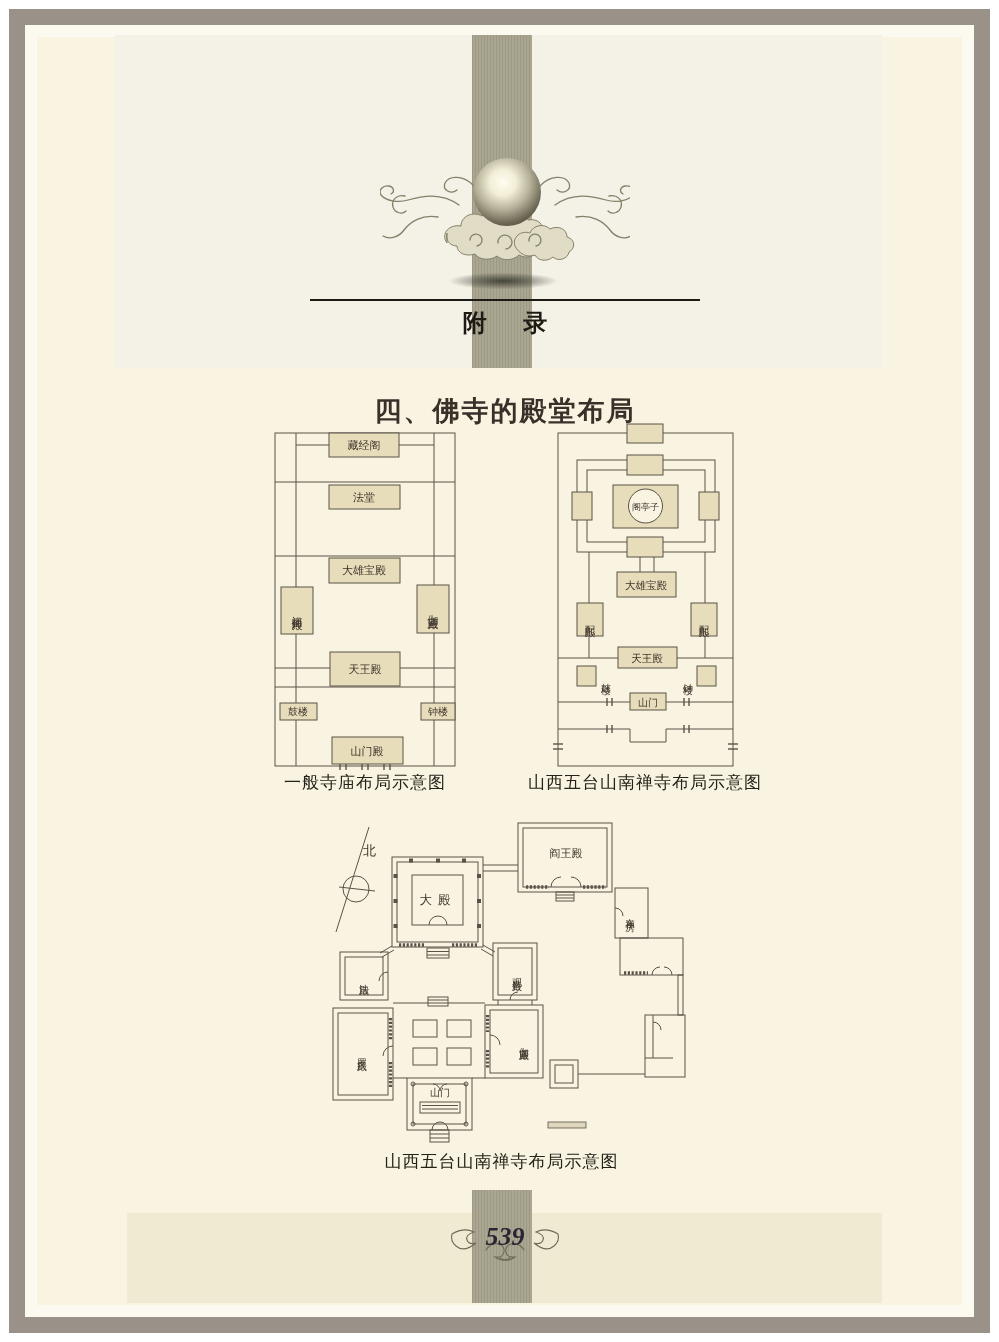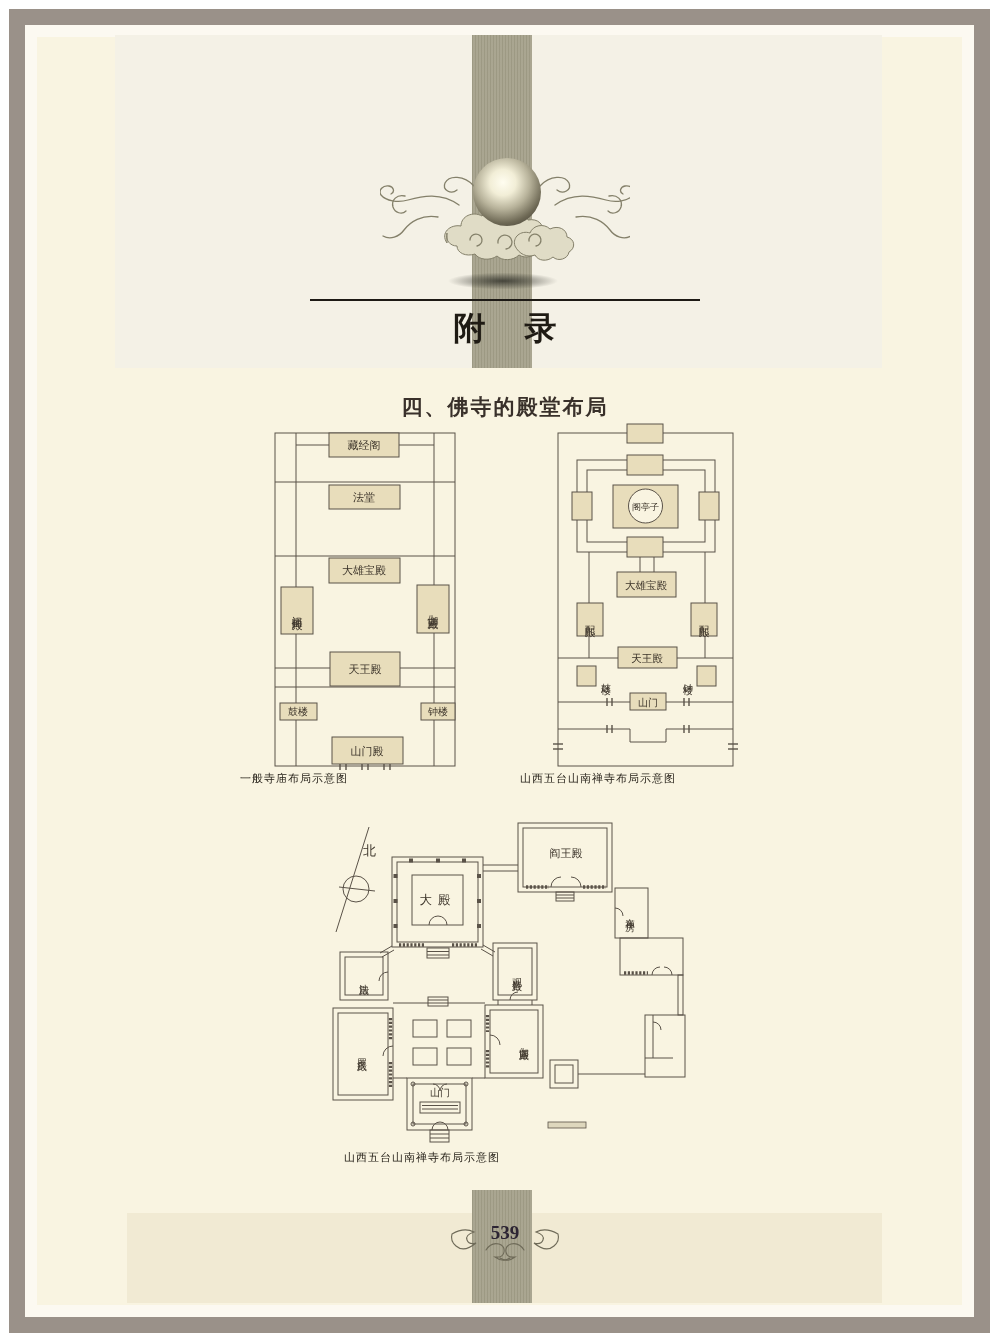--- a/index.html
+++ b/index.html
@@ -20,40 +20,40 @@
     background:var(--band,#a5a18b);
     background-image:repeating-linear-gradient(90deg,rgba(60,60,40,.08) 0 1px,rgba(255,255,255,.05) 1px 3px);
   }
   #band-top{left:472px;top:35px;width:60px;height:333px;}
   #band-bottom{left:472px;top:1190px;width:60px;height:113px;}
 
   #ornament-svg{left:380px;top:150px;}
   #title-rule{left:310px;top:299px;width:390px;height:2px;background:#1d1a15;}
   #appendix-title{
     left:355px;top:307px;width:300px;text-align:center;
-    font-family:"DejaVu Sans",sans-serif;font-weight:700;font-size:32px;
+    font-family:"DejaVu Sans",sans-serif;font-weight:700;font-size:24px;
     letter-spacing:14px;text-indent:14px;color:#1f1b14;
   }
   #section-heading{
     left:330px;top:393px;width:350px;text-align:center;
-    font-family:"DejaVu Sans",sans-serif;font-weight:700;font-size:21px;
+    font-family:"DejaVu Sans",sans-serif;font-weight:700;font-size:27px;
     letter-spacing:2px;color:#39302a;
   }
 
   .caption{
-    font-size:11px;color:#262119;letter-spacing:1px;
+    text-align:center;font-size:17px;color:#262119;letter-spacing:1px;
     font-family:"Liberation Serif",serif;
   }
   #caption-general{left:240px;top:771px;width:250px;}
   #caption-pule{left:520px;top:771px;width:250px;}
   #caption-nanchan{left:344px;top:1150px;width:315px;}
 
   #page-number{
     left:455px;top:1222px;width:100px;text-align:center;
-    font-weight:700;font-size:19px;color:#2c2433;
+    font-weight:700;font-size:26px;color:#2c2433;font-style:italic;
   }
 
   
   svg text{fill:var(--ink,#3c342a);font-family:"Liberation Serif",serif;}
   .ln{stroke:var(--line,#5a5248);stroke-width:1;fill:none;}
   .ln2{stroke:var(--line,#5a5248);stroke-width:1.4;fill:none;}
   .bld{fill:var(--building_fill,#e8ddbb);stroke:var(--line,#5a5248);stroke-width:1;}
   .thk{stroke:var(--line,#5a5248);stroke-width:3.4;fill:none;stroke-dasharray:2.2,1.6;}
   .lbl{font-size:11px;}
   .vt{writing-mode:vertical-rl;text-orientation:upright;letter-spacing:2px;}

